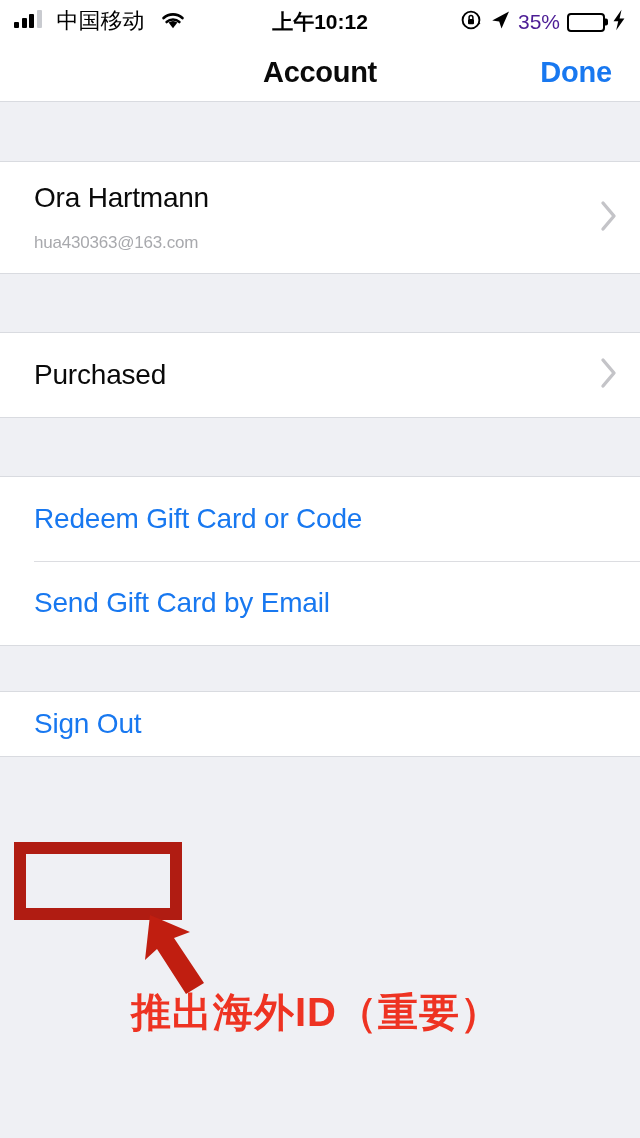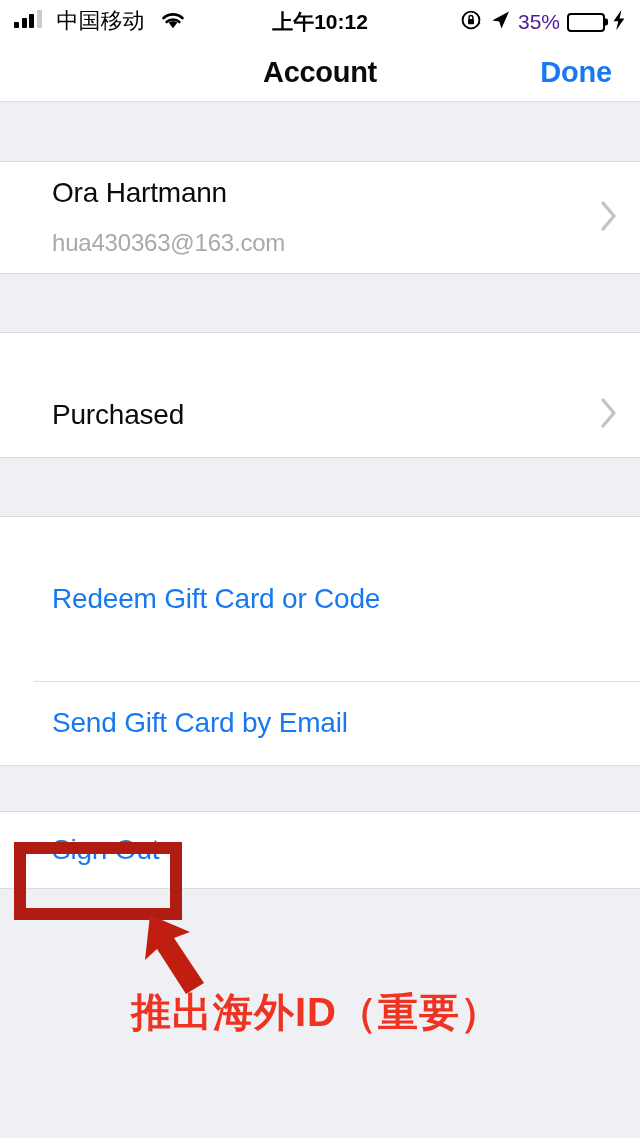--- a/index.html
+++ b/index.html
@@ -141,47 +141,47 @@
 
   .group {
     background: #FFFFFF;
     border-top: 1px solid #D9DBE0;
     border-bottom: 1px solid #D9DBE0;
   }
   .row {
     position: relative;
     display: flex;
     align-items: center;
-    padding: 0 22px 0 52px;
+    padding: 0 22px 0 34px;
     box-sizing: border-box;
     background: #FFFFFF;
     cursor: pointer;
   }
   .row + .row::before {
     content: "";
     position: absolute;
     left: 34px;
     right: 0;
     top: 0;
     height: 1px;
     background: #DCDDE1;
   }
   .row-account { height: 111px; align-items: center; }
-  .row-standard { height: 84px; margin-top: 40px; }
-  .row-signout  { height: 76px; }
+  .row-standard { height: 84px; }
+  .row-signout  { height: 64px; }
 
   .row-text { flex: 1; min-width: 0; }
   .row-title {
     font-size: 28px;
     color: #0A0A0A;
     line-height: 1.18;
     letter-spacing: -0.2px;
   }
   .row-sub {
-    font-size: 24px;
+    font-size: 17px;
     color: #A8A9AD;
     line-height: 1.3;
     margin-top: 18px;
     letter-spacing: -0.2px;
   }
   .row-link {
     font-size: 28px;
     color: #1878F0;
     letter-spacing: -0.2px;
   }

